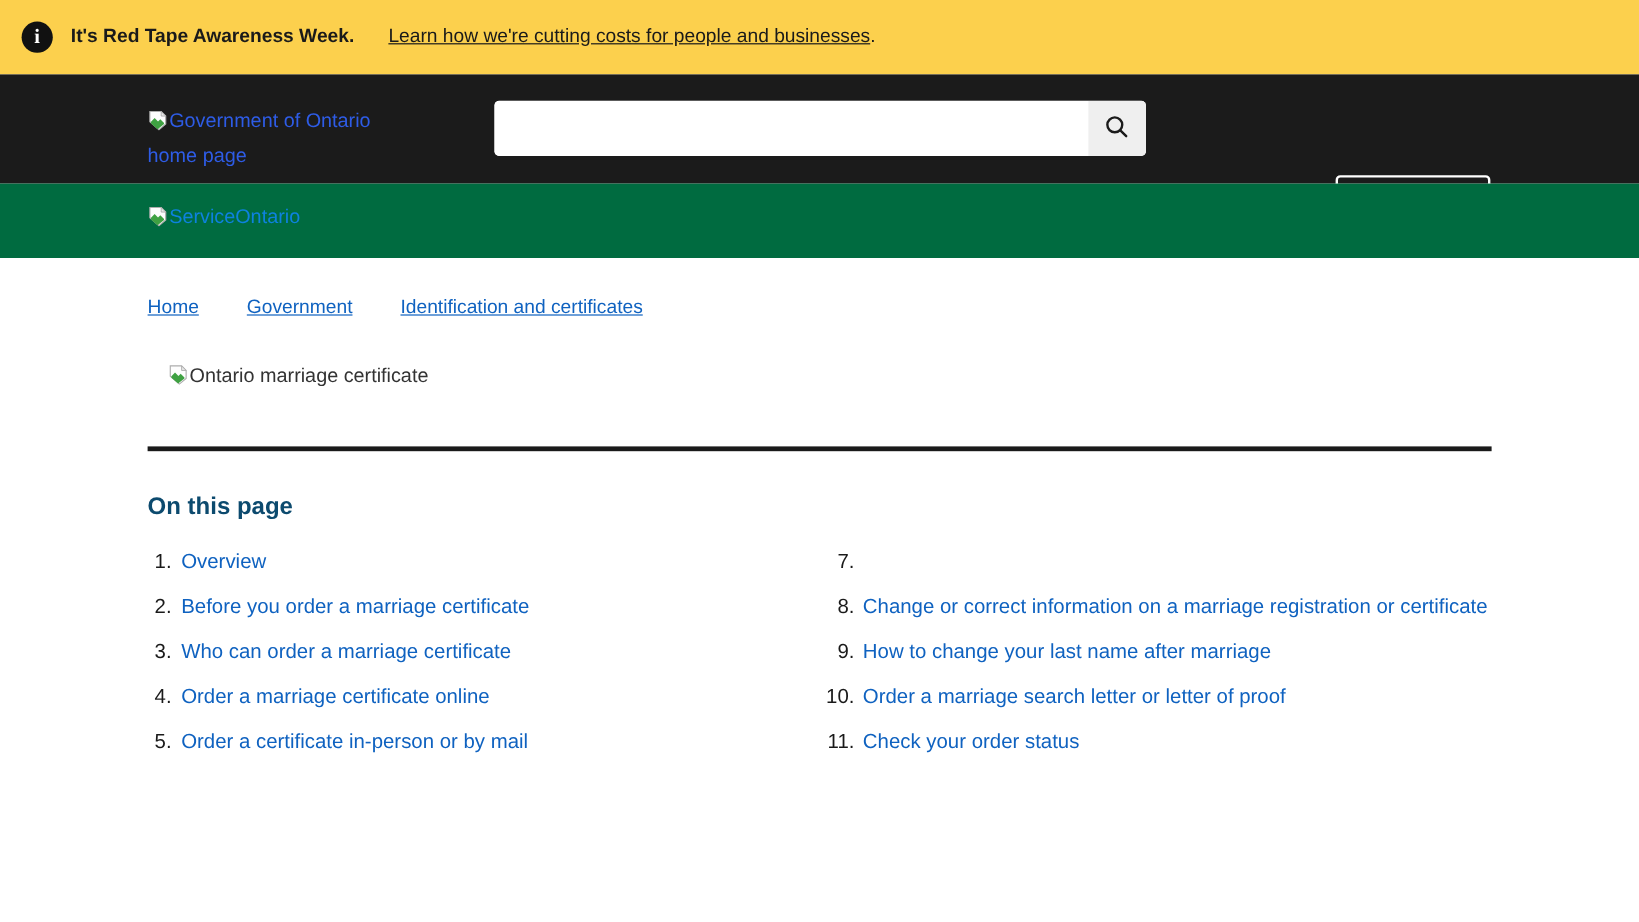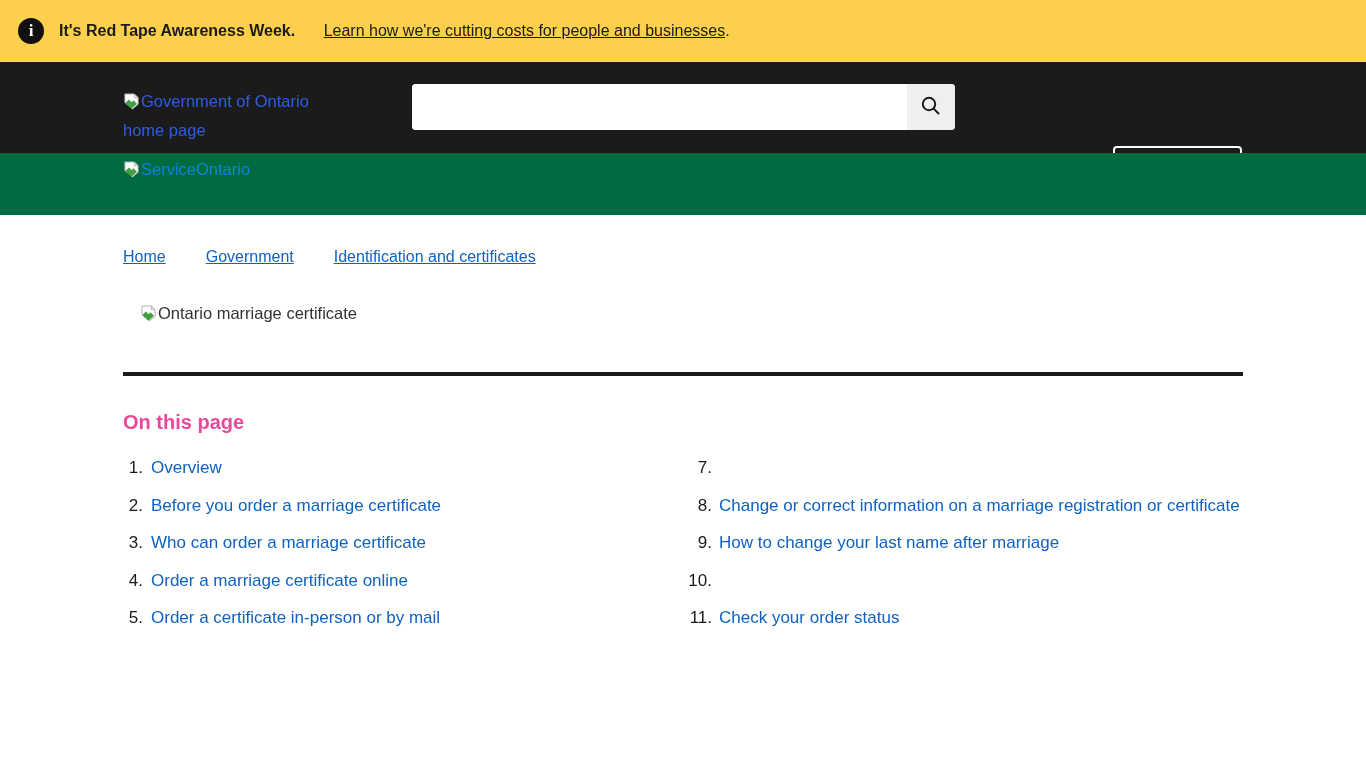--- a/index.html
+++ b/index.html
@@ -28,37 +28,37 @@
     display: flex; align-items: center; justify-content: center; }
   .lang-link { position: absolute; left: 1010px; top: 96px; color: #fff; font-size: 17px;
     font-weight: bold; text-decoration: none; cursor: pointer; }
   .topics-btn { position: absolute; left: 1113px; top: 84px; width: 129px; height: 45px;
     background: transparent; border: 2px solid #fff; border-radius: 4px; color: #fff;
     font-size: 17px; font-weight: bold; display: flex; align-items: center; justify-content: center;
     gap: 10px; cursor: pointer; font-family: "Liberation Sans", sans-serif; }
 
   
   .subheader { position: relative; height: 62px; background: #006B40; }
-  .so-logo { position: absolute; left: 123px; top: 7px; color: #0d82df; font-size: 16.5px;
+  .so-logo { position: absolute; left: 123px; top: 19px; color: #0d82df; font-size: 16.5px;
     text-decoration: none; cursor: pointer; text-align: center; }
 
   
   .content { width: 1120px; margin: 0 auto; }
   .breadcrumb { margin-top: 33px; display: flex; gap: 40px; }
   .breadcrumb a { color: #0f62c0; font-size: 16px; text-decoration: underline; cursor: pointer; }
 
   .lead-row { display: flex; }
   .lead-left { width: 745px; }
   .lead-left h1 { margin-top: 37px; font-size: 37px; font-weight: bold; color: #1a1a1a; }
   .intro { margin-top: 28px; font-size: 19.5px; line-height: 35px; color: #222; }
   .lead-right { margin-left: 17px; margin-top: 38px; font-size: 16.5px; color: #333; }
 
   .divider { margin-top: 46px; border: none; height: 4px; background: #1a1a1a; }
 
-  .otp-heading { margin-top: 35px; font-size: 20px; font-weight: bold; color: #ec4899; }
+  .otp-heading { margin-top: 35px; font-size: 20px; font-weight: bold; color: #0c4a6e; }
 
   .toc { position: relative; margin-top: 25px; }
   .toc ol { list-style: none; }
   .toc li { display: flex; margin-bottom: 20.5px; font-size: 17px; line-height: 17px; }
   .toc .num { color: #1a1a1a; text-align: right; flex: 0 0 auto; }
   .toc-left .num { width: 20px; margin-right: 8px; }
   .toc-right { position: absolute; left: 557px; top: 0; }
   .toc-right .num { width: 32px; margin-right: 7px; }
   .toc a { color: #0f62c0; text-decoration: none; cursor: pointer; }
 </style>
@@ -186,20 +186,21 @@
           <a>Change or correct information on a marriage registration or certificate</a>
         </li>
 
         <li>
           <span class="num">9.</span>
           <a>How to change your last name after marriage</a>
         </li>
 
         <li>
           <span class="num">10.</span>
+          <a>Order a marriage search letter or letter of proof</a>
         </li>
 
         <li>
           <span class="num">11.</span>
           <a>Check your order status</a>
         </li>
       </ol>
   </div>
 
 </main>

